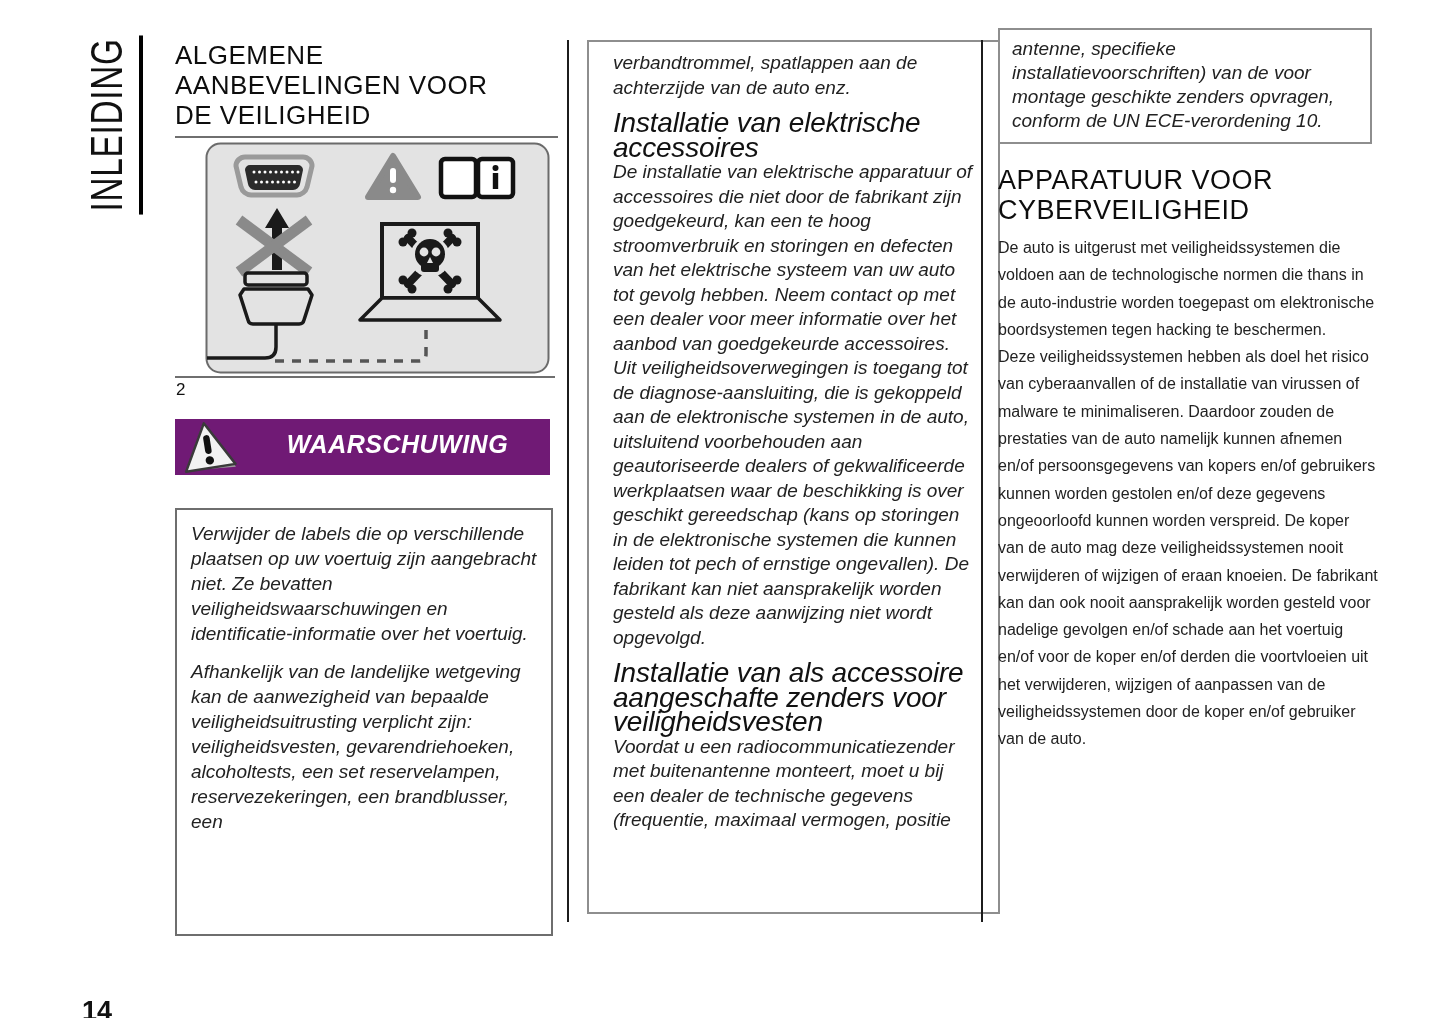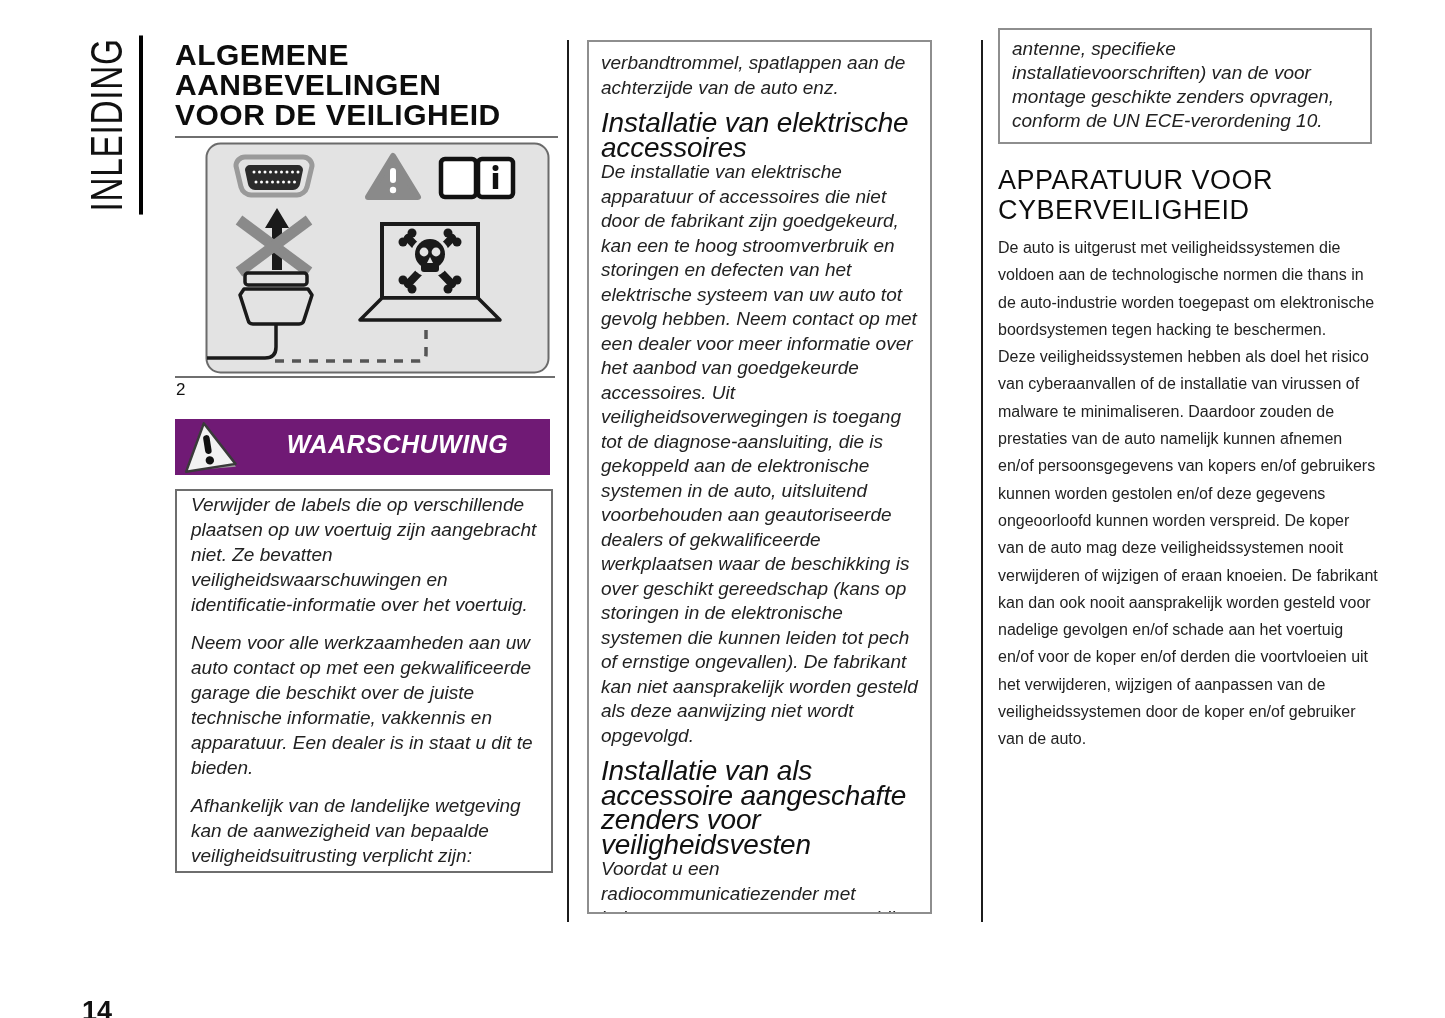--- a/index.html
+++ b/index.html
@@ -9,47 +9,47 @@
 
   
   .side-tab { position:absolute; left:112px; top:125px;
               transform:translate(-50%,-50%) rotate(-90deg) scaleX(0.74);
               white-space:nowrap; }
   .side-tab span { display:inline-block; font-size:45px; font-weight:400; color:#111;
                    letter-spacing:1px; border-bottom:4px solid #000; padding:0 4px 6px 4px; }
 
   
   .col1-heading { position:absolute; left:175px; top:40px; width:356px;
-                  font-size:30px; line-height:30px; font-weight:700; color:#0d0d0d;
+                  font-size:26px; line-height:30px; font-weight:400; color:#0d0d0d;
                   letter-spacing:0.5px; }
   .rule { position:absolute; background:#6f6f6f; height:2px; }
   .rule-top    { left:175px; top:136px; width:383px; }
   .rule-bottom { left:175px; top:376px; width:380px; }
   .figure-wrap { position:absolute; left:205px; top:142px; width:345px; height:232px; }
   .fig-caption { position:absolute; left:176px; top:380px; font-size:17px; color:#111; }
 
   .warn-bar { position:absolute; left:175px; top:419px; width:375px; height:56px;
               background:#701a75; }
   .warn-bar .warn-title { position:absolute; left:0; right:0; top:11px; text-align:center;
               padding-left:70px; font-size:25px; font-weight:700; font-style:italic;
               color:#ffffff; letter-spacing:0.5px; }
   .warn-bar svg { position:absolute; left:2px; top:-3px; }
 
-  .warn-box { position:absolute; left:175px; top:489px; width:378px; height:384px;
-              border:2px solid #6e6e6e; padding:1px 14px; overflow:hidden; }
+  .warn-box { position:absolute; left:175px; top:508px; width:378px; height:428px;
+              border:2px solid #6e6e6e; padding:11px 14px; overflow:hidden; }
   .warn-box p { font-style:italic; font-size:19px; line-height:25px; color:#222;
                 margin-bottom:13px; }
 
   
   .vrule { position:absolute; top:40px; width:2px; height:882px; background:#1c1c1c; }
   .vrule1 { left:567px; } .vrule2 { left:981px; }
 
   
-  .col2-box { position:absolute; left:587px; top:40px; width:345px; height:874px;
-              border:2px solid #8e8e8e; padding:9px 12px; overflow:hidden;
+  .col2-box { position:absolute; left:587px; top:40px; width:413px; height:874px;
+              border:2px solid #8e8e8e; padding:9px 24px; overflow:hidden;
               font-style:italic; font-size:19px; line-height:24.5px; color:#222; }
   .col2-box .chunk { }
   .col2-box .gap { height:11px; }
   .sec-heading { font-weight:400; font-size:28px; color:#111; letter-spacing:-0.2px; }
 
   
   .col3 { position:absolute; left:998px; top:28px; width:380px; }
   .col3-box { width:374px; border:2px solid #8e8e8e; padding:7px 12px 9px 12px;
               font-style:italic; font-size:19px; line-height:24px; color:#222; }
   .col3-heading { margin-top:21px; font-size:27px; line-height:30px; font-weight:400;
@@ -166,21 +166,20 @@
         <polygon points="31,7 56,52 6,52" fill="#f2f2f2" stroke="#3a3a3a" stroke-width="2.5" stroke-linejoin="round"></polygon>
         <rect x="28" y="19" width="6.5" height="19" rx="3.2" fill="#111"></rect>
         <circle cx="31.2" cy="44.5" r="4.2" fill="#111"></circle>
       </g>
     </svg>
     <div class="warn-title">WAARSCHUWING</div>
   </div>
 
   <div class="warn-box">
     <p>Verwijder de labels die op verschillende plaatsen op uw voertuig zijn aangebracht niet. Ze bevatten veiligheidswaarschuwingen en identificatie-informatie over het voertuig.</p>
-    <p>Neem voor alle werkzaamheden aan uw auto contact op met een gekwalificeerde garage die beschikt over de juiste technische informatie, vakkennis en apparatuur. Een dealer is in staat u dit te bieden.</p>
     <p>Afhankelijk van de landelijke wetgeving kan de aanwezigheid van bepaalde veiligheidsuitrusting verplicht zijn: veiligheidsvesten, gevarendriehoeken, alcoholtests, een set reservelampen, reservezekeringen, een brandblusser, een</p>
   </div>
 
   <div class="vrule vrule1"></div>
 
   <div class="col2-box">
     <div class="chunk">verbandtrommel, spatlappen aan de achterzijde van de auto enz.</div>
     <div class="gap"></div>
     <div class="sec-heading">Installatie van elektrische accessoires</div>
     <div class="chunk">De installatie van elektrische apparatuur of accessoires die niet door de fabrikant zijn goedgekeurd, kan een te hoog stroomverbruik en storingen en defecten van het elektrische systeem van uw auto tot gevolg hebben. Neem contact op met een dealer voor meer informatie over het aanbod van goedgekeurde accessoires. Uit veiligheidsoverwegingen is toegang tot de diagnose-aansluiting, die is gekoppeld aan de elektronische systemen in de auto, uitsluitend voorbehouden aan geautoriseerde dealers of gekwalificeerde werkplaatsen waar de beschikking is over geschikt gereedschap (kans op storingen in de elektronische systemen die kunnen leiden tot pech of ernstige ongevallen). De fabrikant kan niet aansprakelijk worden gesteld als deze aanwijzing niet wordt opgevolgd.</div>

